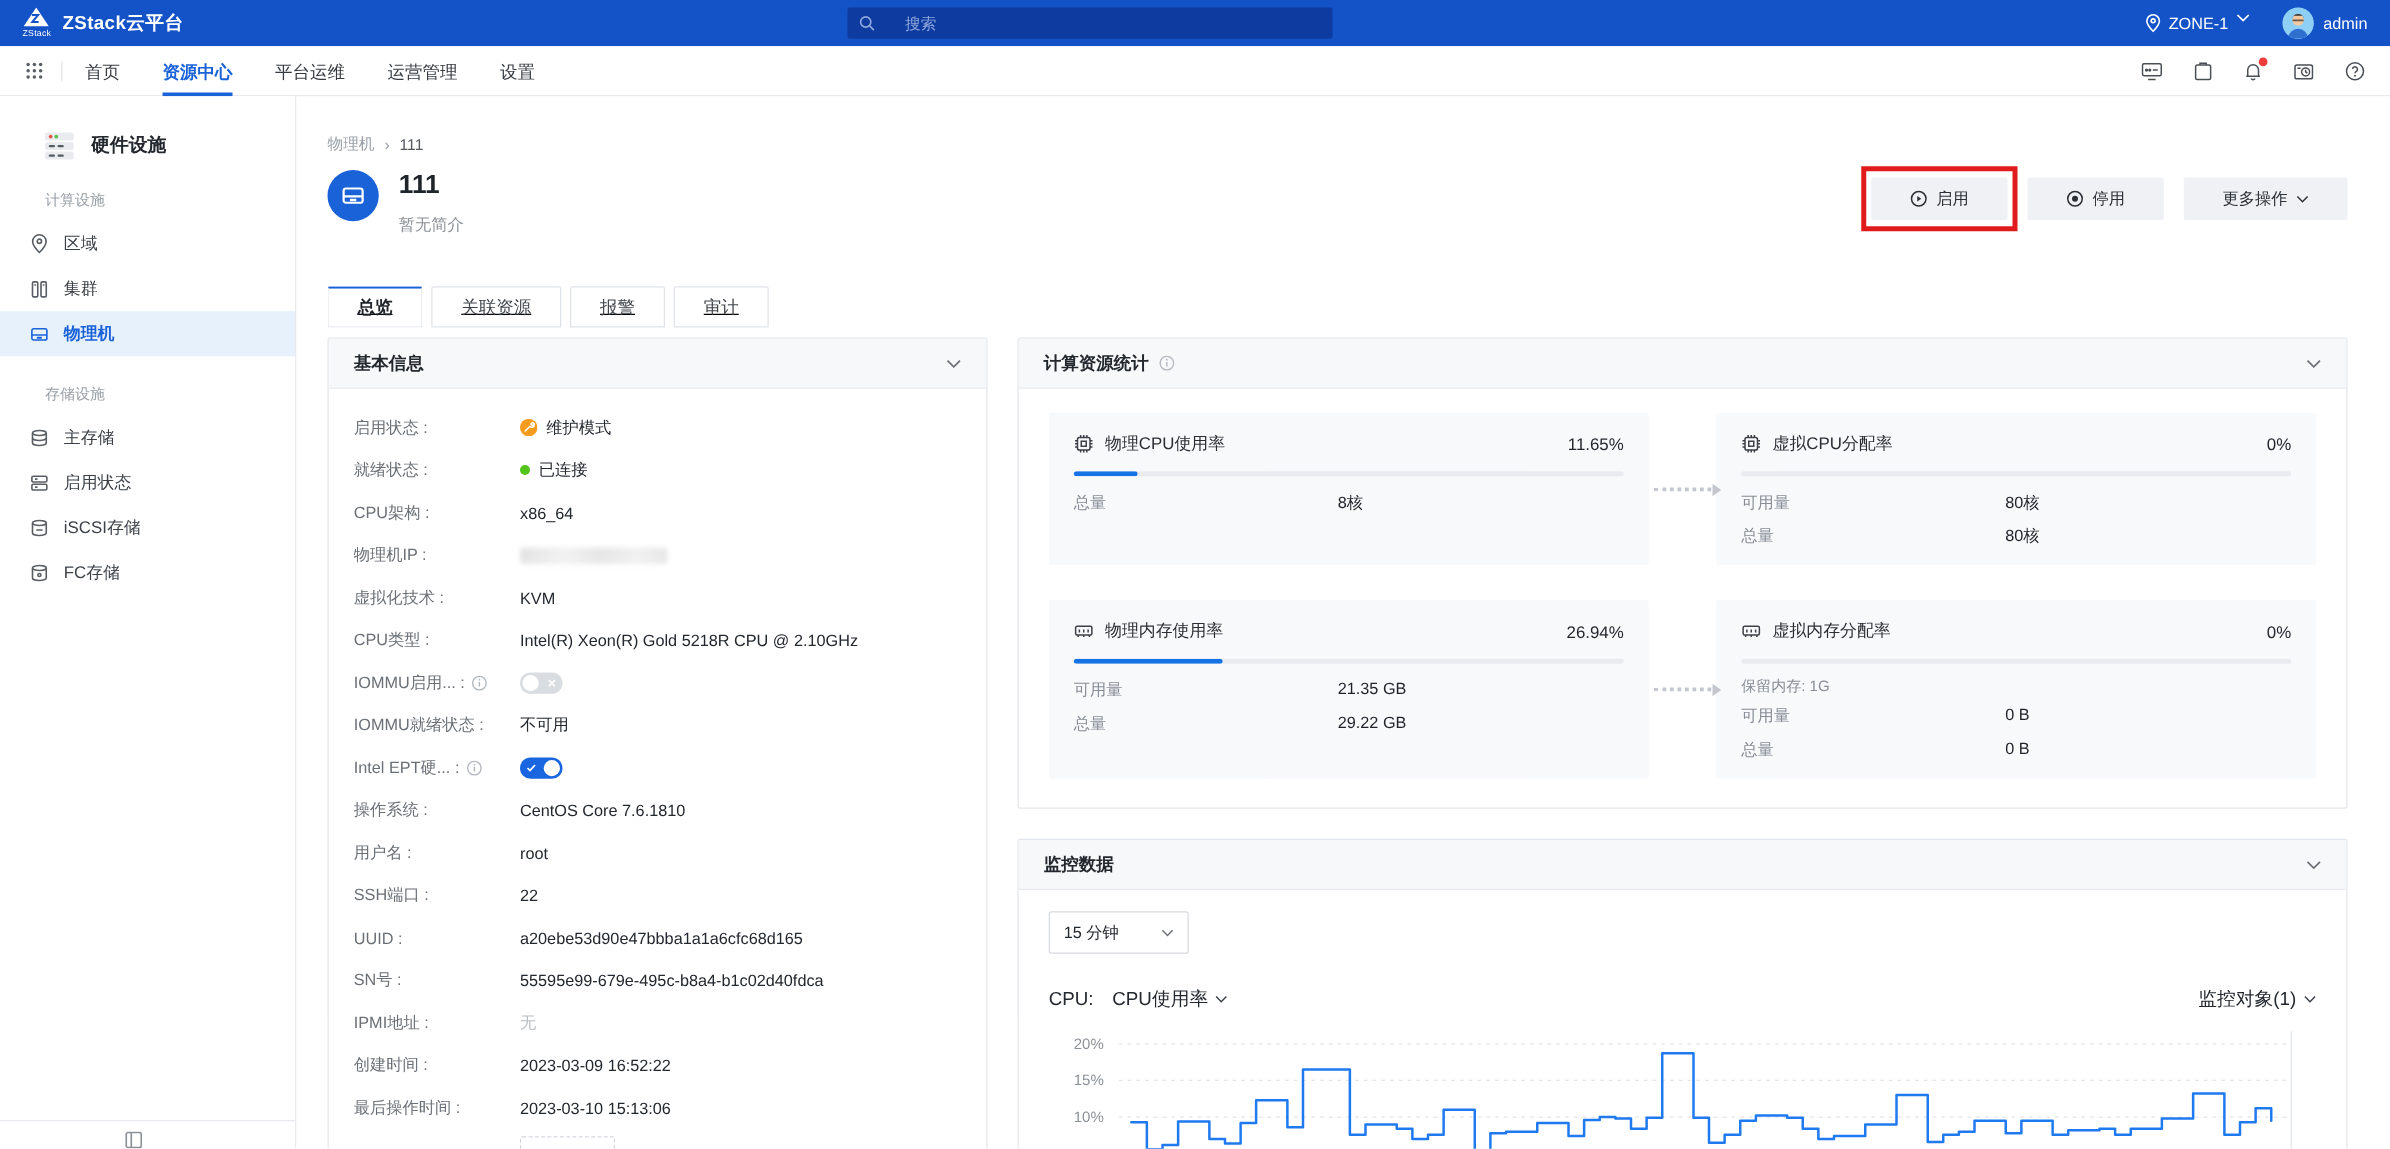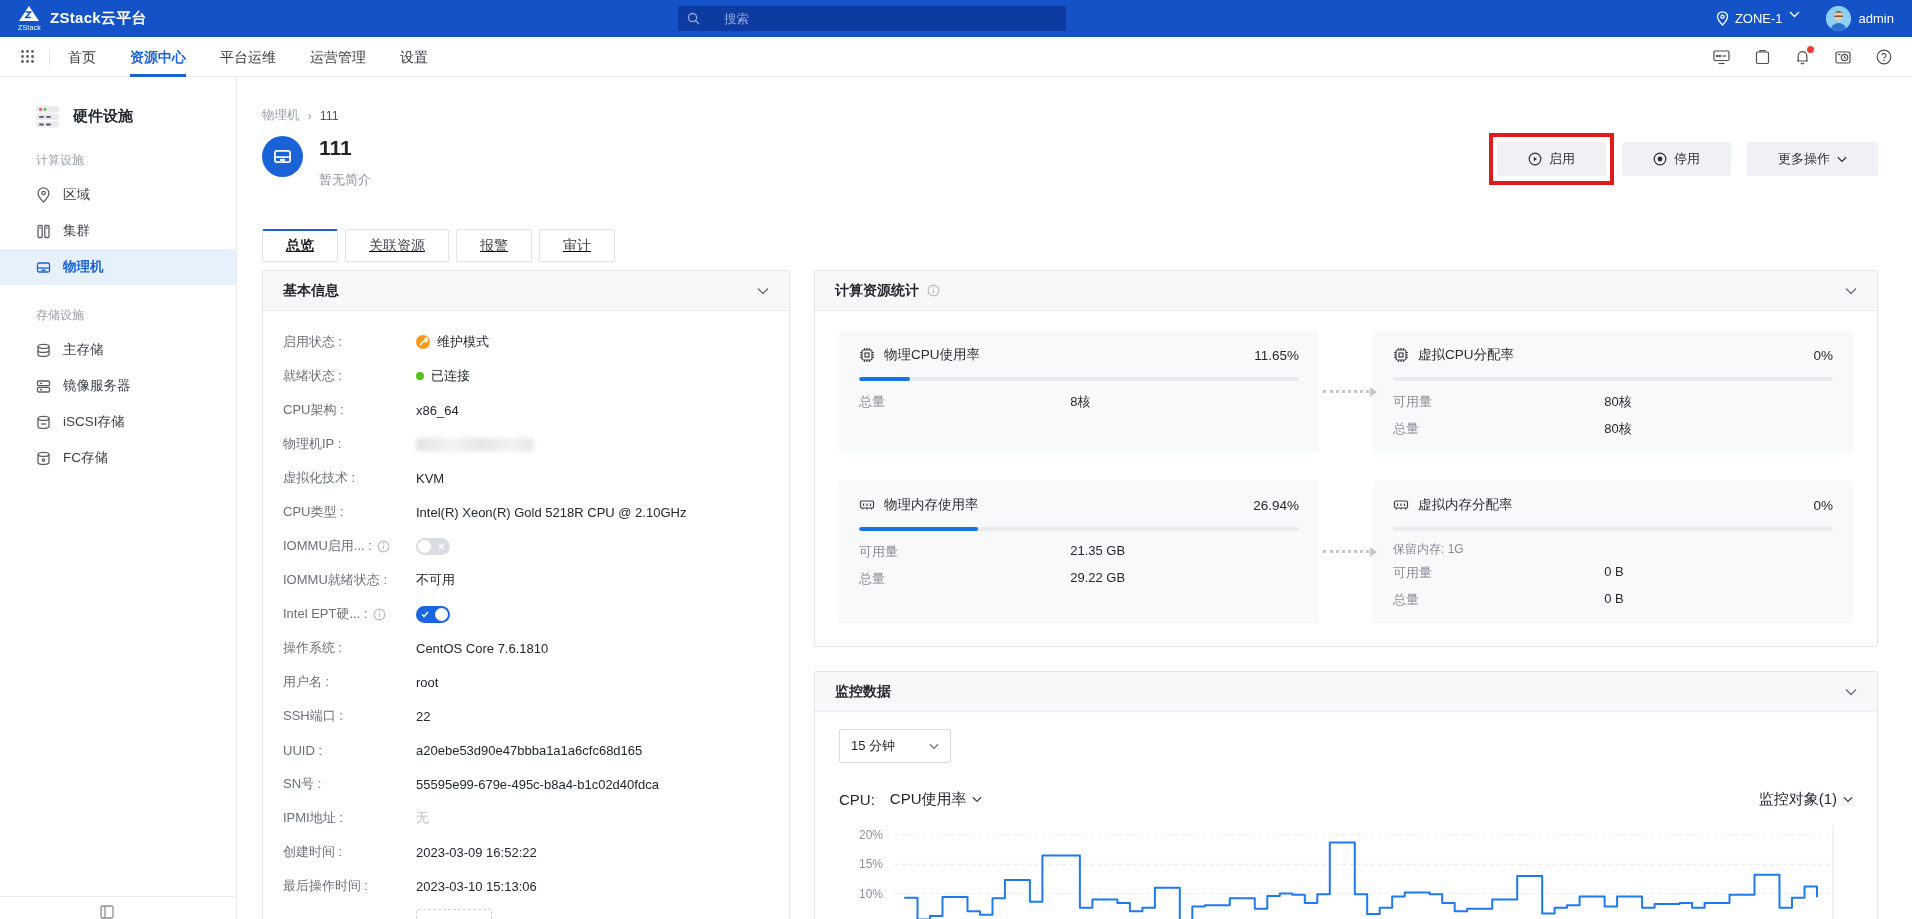--- a/index.html
+++ b/index.html
@@ -33,21 +33,21 @@
   .nav-icons { margin-left:auto; display:flex; align-items:center; gap:25px; }
   .nav-ic { position:relative; cursor:pointer; display:flex; }
   .badge-dot { position:absolute; top:-3px; right:-4px; width:7px; height:7px; background:#f03b3b; border-radius:50%; }
 
   
   .layout { flex:1; display:flex; min-height:0; }
   .sidebar { width:237px; background:#fff; border-right:1px solid #e8eaee; flex:0 0 auto; position:relative; padding-top:26px; }
   .side-title { display:flex; align-items:center; gap:12px; padding:0 0 0 34px; margin-bottom:14px; }
   .side-title-text { font-size:15px; font-weight:700; color:#23272e; }
   .group-label { font-size:12px; color:#9aa0a8; padding-left:36px; margin:22px 0 8px; }
-  .side-item { height:36px; display:flex; align-items:center; gap:12px; padding-left:36px; font-size:13.5px; color:#3c4148; cursor:pointer; }
+  .side-item { height:36px; display:flex; align-items:center; gap:12px; padding-left:24px; font-size:13.5px; color:#3c4148; cursor:pointer; }
   .side-item.active { background:#e7f1fc; color:#1a62d8; font-weight:600; }
   .side-bottom { position:absolute; left:0; right:0; bottom:0; border-top:1px solid #e8eaee; height:23px; display:flex; align-items:flex-start; padding:8px 0 0 100px; }
 
   
   .main { flex:1; padding:30px 34px 0 25px; min-width:0; }
   .breadcrumb { font-size:12.5px; color:#9aa0a8; display:flex; gap:8px; align-items:center; margin-bottom:12px; }
   .crumb-cur { color:#54585f; }
   .title-row { display:flex; align-items:flex-start; margin-bottom:40px; }
   .title-badge { width:41px; height:41px; border-radius:50%; background:#1a62d8; display:flex; align-items:center; justify-content:center; margin-right:16px; }
   .page-title { font-size:21px; font-weight:700; color:#1f232a; line-height:1.1; }
@@ -296,21 +296,21 @@
         <span>主存储</span>
       </div>
       <div class="side-item">
         <span style="display:flex;">
           <svg width="15" height="15" viewBox="0 0 15 15" fill="none" stroke="#5a5f66" stroke-width="1.3">
               <rect x="1.5" y="2" width="12" height="4.6" rx="1.2"></rect>
               <rect x="1.5" y="8.4" width="12" height="4.6" rx="1.2"></rect>
               <path d="M4 4.3 h2 M4 10.7 h2"></path>
             </svg>
         </span>
-        <span>镜像服务器</span>
+        <span>启用状态</span>
       </div>
       <div class="side-item">
         <span style="display:flex;">
           <svg width="15" height="15" viewBox="0 0 15 15" fill="none" stroke="#5a5f66" stroke-width="1.3">
               <ellipse cx="7.5" cy="3.4" rx="5.5" ry="2"></ellipse>
               <path d="M2 3.4 V11.4 a5.5 2 0 0 0 11 0 V3.4"></path>
               <path d="M5 9 h5"></path>
             </svg>
         </span>
         <span>iSCSI存储</span>

